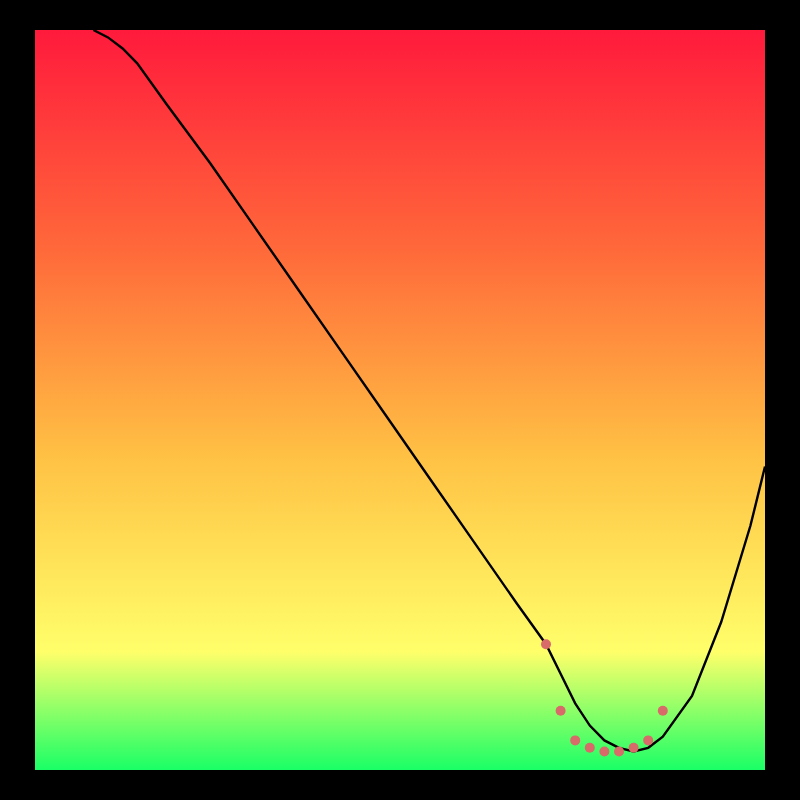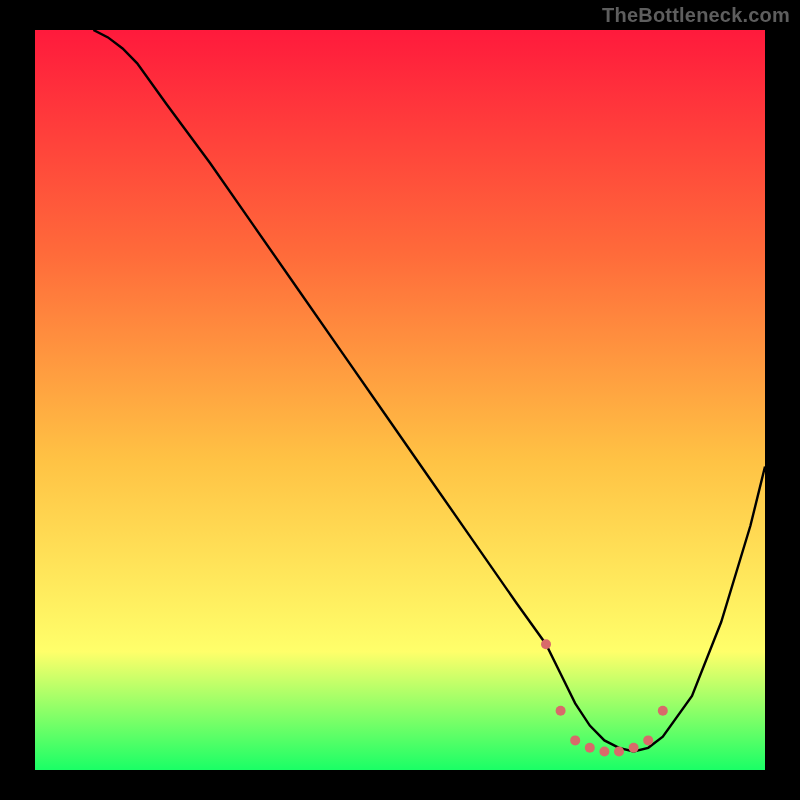--- a/index.html
+++ b/index.html
@@ -38,21 +38,20 @@
     display: block;
     width: 100%;
     height: 100%;
   }
 </style>
 </head>
 <body>
 
 <div class="frame">
 
-  <div class="watermark">TheBottleneck.com</div>
 
   <div class="plot-area">
     <svg viewBox="0 0 730 740" preserveAspectRatio="none">
       <defs>
         <linearGradient id="bg-grad" x1="0" y1="0" x2="0" y2="1">
           <stop id="g0" offset="0%" stop-color="#ff1a3c"></stop>
           <stop id="g1" offset="30%" stop-color="#ff6a3a"></stop>
           <stop id="g2" offset="58%" stop-color="#ffc244"></stop>
           <stop id="g3" offset="84%" stop-color="#ffff6a"></stop>
           <stop id="g4" offset="100%" stop-color="#1aff66"></stop>

